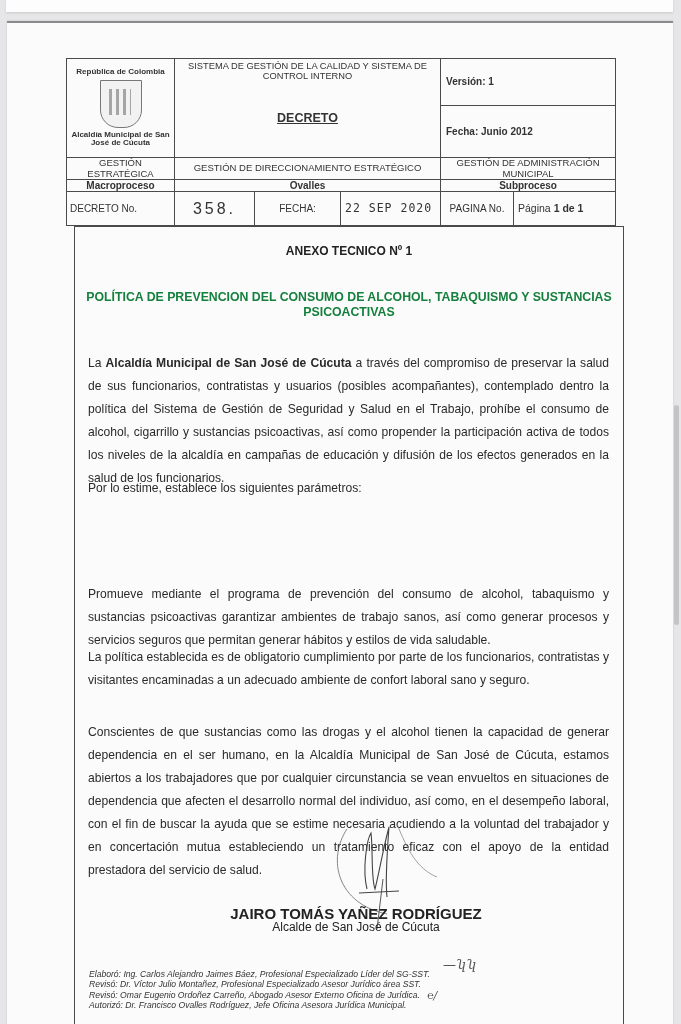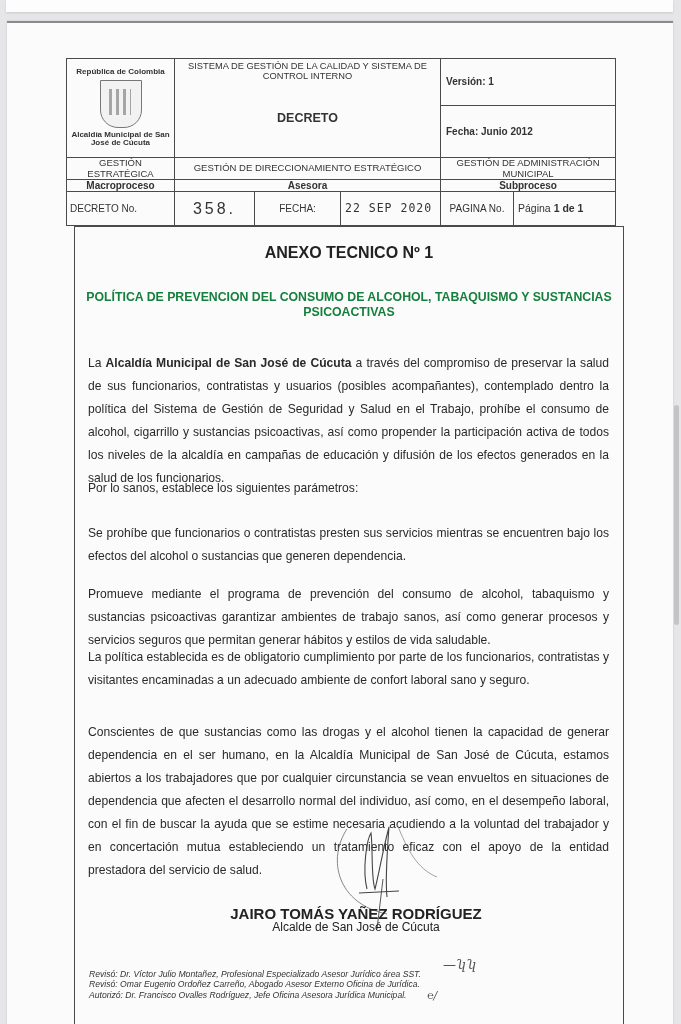--- a/index.html
+++ b/index.html
@@ -56,21 +56,21 @@
   .hand-date { font-family:"DejaVu Sans Mono", monospace; font-size:11.5px; color:#7a7a7a; letter-spacing:1px; text-align:left !important; padding-left:4px !important; }
   .pag { font-size:10.5px; text-align:left !important; padding-left:4px !important; }
   .pag b { font-weight:bold; }
   
   .bodybox {
     position:absolute; left:74px; top:226px; width:548px; height:810px;
     border:1px solid #4a4a4a; border-bottom:none;
   }
   .anexo {
     position:absolute; left:0; right:0; top:17px; text-align:center;
-    font-size:16px; font-weight:bold; color:#222;
+    font-size:12px; font-weight:bold; color:#222;
   }
   .title {
     position:absolute; left:10px; right:10px; top:63px; text-align:center;
     font-size:12.3px; font-weight:bold; line-height:15px; color:#15803d;
   }
   .para {
     position:absolute; left:13px; right:14px; font-size:12.1px; line-height:23px;
     text-align:justify; color:#2a2a2a;
   }
   .signature {
@@ -110,72 +110,72 @@
   </colgroup>
   <tbody>
       <tr style="height:98px">
     <td rowspan="1" class="cell-logo">
       <span class="rep">República de Colombia</span>
       <span class="logo"></span>
       <span class="alc">Alcaldía Municipal de San José de Cúcuta</span>
     </td>
     <td colspan="3" style="position:relative;">
       <div class="sys" style="position:absolute;top:1px;left:4px;right:4px;font-size:9.3px;">SISTEMA DE GESTIÓN DE LA CALIDAD Y SISTEMA DE CONTROL INTERNO</div>
-      <div class="decreto-title" style="margin-top:22px;">DECRETO</div>
+      <div class="decreto-title" style="margin-top:22px;text-decoration:underline;">DECRETO</div>
     </td>
     <td colspan="2" style="padding:0;">
       <div class="ver" style="height:46px;line-height:46px;border-bottom:1px solid #4a4a4a;">Versión: 1</div>
       <div class="ver" style="height:51px;line-height:51px;">Fecha: Junio 2012</div>
     </td>
   </tr>
   <tr style="height:22px">
     <td class="mid">GESTIÓN ESTRATÉGICA</td>
     <td colspan="3" class="mid">GESTIÓN DE DIRECCIONAMIENTO ESTRATÉGICO</td>
     <td colspan="2" class="mid">GESTIÓN DE ADMINISTRACIÓN MUNICIPAL</td>
   </tr>
   <tr style="height:11px">
     <td class="small-bold">Macroproceso</td>
-    <td colspan="3" class="small-bold">Asesora</td>
+    <td colspan="3" class="small-bold">Ovalles</td>
     <td colspan="2" class="small-bold">Subproceso</td>
   </tr>
   <tr style="height:34px">
     <td class="no-label">DECRETO No.</td>
     <td class="hand">358.</td>
     <td class="mid" style="font-size:10px;">FECHA:</td>
     <td class="hand-date">22 SEP 2020</td>
     <td class="mid" style="font-size:10px;">PAGINA No.</td>
     <td class="pag"><span>Página </span><b>1</b><b> de </b><b>1</b></td>
   </tr>
 </tbody>
   </table>
 
 <div class="bodybox">
   <div class="anexo">ANEXO TECNICO Nº 1</div>
   <div class="title">POLÍTICA DE PREVENCION DEL CONSUMO DE ALCOHOL, TABAQUISMO Y SUSTANCIAS PSICOACTIVAS</div>
 
   <div class="para" style="top:125px;"><span>La </span><b>Alcaldía Municipal de San José de Cúcuta</b><span> a través del compromiso de preservar la salud de sus funcionarios, contratistas y usuarios (posibles acompañantes), contemplado dentro la política del Sistema de Gestión de Seguridad y Salud en el Trabajo, prohíbe el consumo de alcohol, cigarrillo y sustancias psicoactivas, así como propender la participación activa de todos los niveles de la alcaldía en campañas de educación y difusión de los efectos generados en la salud de los funcionarios.</span></div>
 
-  <div class="para" style="top:250px;">Por lo sanos, establece los siguientes parámetros:</div>
-  <div class="para" style="top:295px;">Se prohíbe que funcionarios o contratistas presten sus servicios mientras se encuentren bajo los efectos del alcohol o sustancias que generen dependencia.</div>
+  <div class="para" style="top:250px;">Por lo estime, establece los siguientes parámetros:</div>
   <div class="para" style="top:356px;">Promueve mediante el programa de prevención del consumo de alcohol, tabaquismo y sustancias psicoactivas garantizar ambientes de trabajo sanos, así como generar procesos y servicios seguros que permitan generar hábitos y estilos de vida saludable.</div>
   <div class="para" style="top:419px;">La política establecida es de obligatorio cumplimiento por parte de los funcionarios, contratistas y visitantes encaminadas a un adecuado ambiente de confort laboral sano y seguro.</div>
   <div class="para" style="top:494px;">Conscientes de que sustancias como las drogas y el alcohol tienen la capacidad de generar dependencia en el ser humano, en la Alcaldía Municipal de San José de Cúcuta, estamos abiertos a los trabajadores que por cualquier circunstancia se vean envueltos en situaciones de dependencia que afecten el desarrollo normal del individuo, así como, en el desempeño laboral, con el fin de buscar la ayuda que se estime necesaria acudiendo a la voluntad del trabajador y en concertación mutua estableciendo un tratamiento eficaz con el apoyo de la entidad prestadora del servicio de salud.</div>
 
   <svg class="signature" viewBox="0 0 140 110">
     <path d="M40 10 C 20 40, 30 85, 80 95" fill="none" stroke="#6a6a6a" stroke-width="0.8"></path>
     <path d="M60 70 C 55 50, 60 20, 64 14 C 66 30, 64 60, 68 70 C 72 55, 76 30, 82 8 C 80 35, 78 60, 80 78" fill="none" stroke="#444" stroke-width="1.1"></path>
     <path d="M52 74 L 92 72" stroke="#444" stroke-width="1"></path>
     <path d="M76 60 L 70 110" stroke="#444" stroke-width="0.9"></path>
     <path d="M90 5 C 100 30, 110 50, 130 58" fill="none" stroke="#7a7a7a" stroke-width="0.7"></path>
   </svg>
 
   <div class="signer">JAIRO TOMÁS YAÑEZ RODRÍGUEZ</div>
   <div class="signer-role">Alcalde de San José de Cúcuta</div>
 
   <div class="credits">
+    <div>Elaboró: Ing. Carlos Alejandro Jaimes Báez, Profesional Especializado Líder del SG-SST.</div>
     <div>Revisó: Dr. Víctor Julio Montañez, Profesional Especializado Asesor Jurídico área SST.</div>
     <div>Revisó: Omar Eugenio Ordoñez Carreño, Abogado Asesor Externo Oficina de Jurídica.</div>
     <div>Autorizó: Dr. Francisco Ovalles Rodríguez, Jefe Oficina Asesora Jurídica Municipal.</div>
   </div>
   <div class="initials" style="left:368px;top:730px;font-size:13px;">—ʮʮ</div>
   <div class="initials" style="left:352px;top:762px;font-size:11px;">℮/</div>
 </div>
 
 <div class="scrollbar"></div>
 

